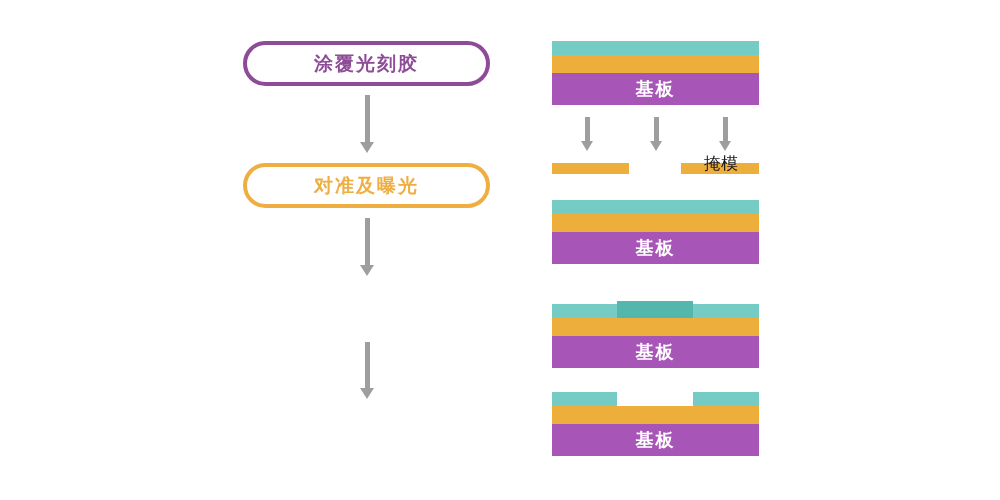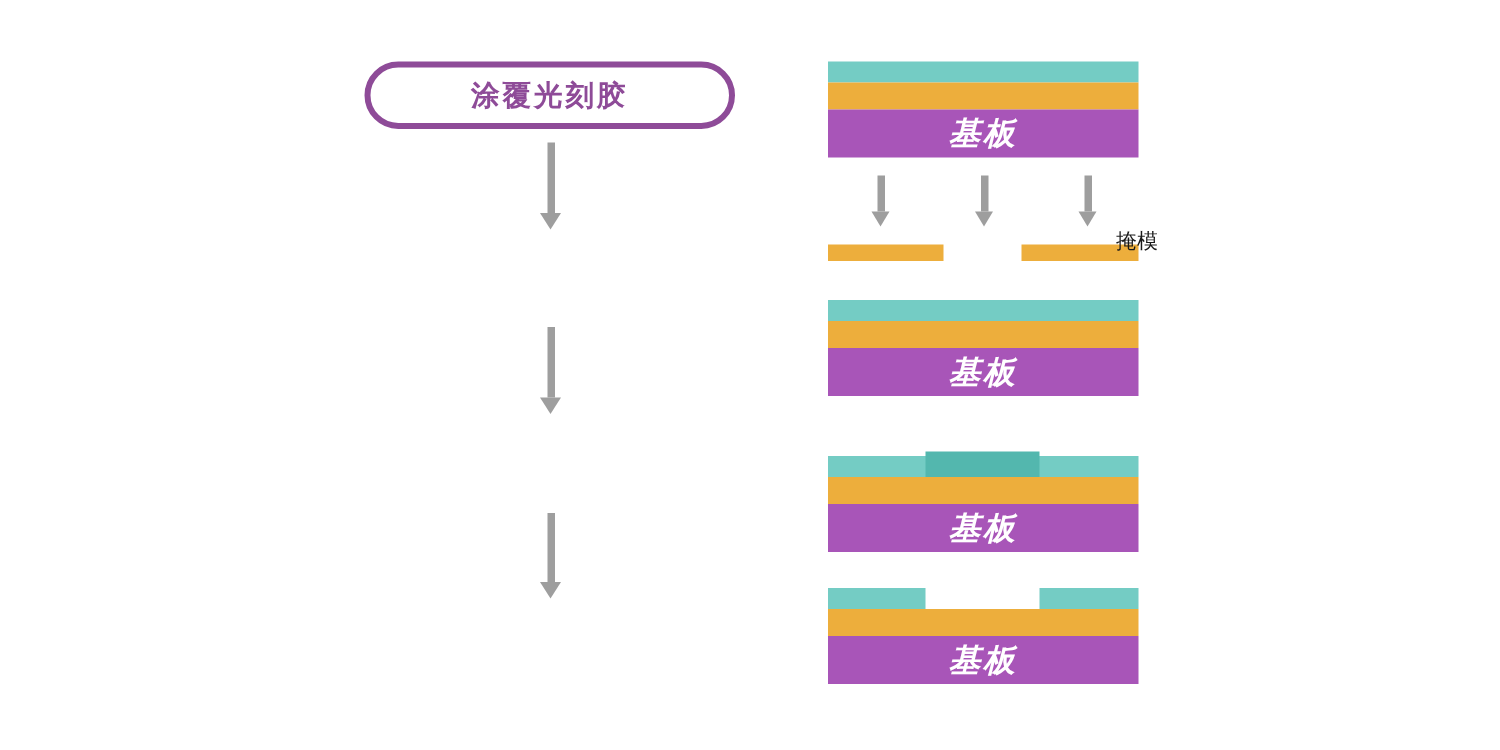--- a/index.html
+++ b/index.html
@@ -67,24 +67,23 @@
   .layer.resist   { height: 14px; }
   .layer.oxide    { height: 18px; }
   .layer.substrate {
     height: 32px;
     display: flex;
     align-items: center;
     justify-content: center;
   }
   .substrate-label {
     color: #ffffff;
-    font-size: 21px;
+    font-size: 18px;
     font-weight: bold;
     letter-spacing: 2px;
-    font-style: italic;
   }
   .exposed-region {
     position: absolute;
     left: 65px;
     top: -3px;
     width: 76px;
     height: 17px;
   }
   .resist-row { position: relative; width: 100%; height: 14px; }
   .resist-seg { position: absolute; top: 0; height: 14px; }
@@ -106,42 +105,44 @@
     border-left-width: 6px;
     border-right-width: 6px;
     border-top-width: 10px;
   }
 
   .mask-bar { position: absolute; top: 163px; height: 11px; }
   .mask-bar.left  { left: 552px; width: 77px; }
   .mask-bar.right { left: 681px; width: 78px; }
   .mask-label {
     position: absolute;
-    left: 728px;
+    left: 704px;
     top: 152px;
     width: 60px;
-    font-size: 14px;
-    text-align: center;
+    font-size: 17px;
     white-space: nowrap;
   }
 </style>
 </head>
 <body>
 
 <div class="canvas">
 
   <div class="step-box" style="top: 41px; border-color: rgb(142, 75, 152); color: rgb(142, 75, 152);">
     <span>涂覆光刻胶</span>
   </div>
 
   <div class="v-arrow" style="left:360px;top:95px;height:58px">
     <div class="shaft" style="background-color: rgb(158, 158, 158);"></div>
     <div class="head" style="border-top-color: rgb(158, 158, 158);"></div>
   </div>
 
+  <div class="step-box" style="top: 163px; border-color: rgb(239, 174, 65); color: rgb(239, 174, 65);">
+    <span>对准及曝光</span>
+  </div>
 
   <div class="v-arrow" style="left:360px;top:218px;height:58px">
     <div class="shaft" style="background-color: rgb(158, 158, 158);"></div>
     <div class="head" style="border-top-color: rgb(158, 158, 158);"></div>
   </div>
 
 
   <div class="v-arrow" style="left:360px;top:342px;height:57px">
     <div class="shaft" style="background-color: rgb(158, 158, 158);"></div>
     <div class="head" style="border-top-color: rgb(158, 158, 158);"></div>

